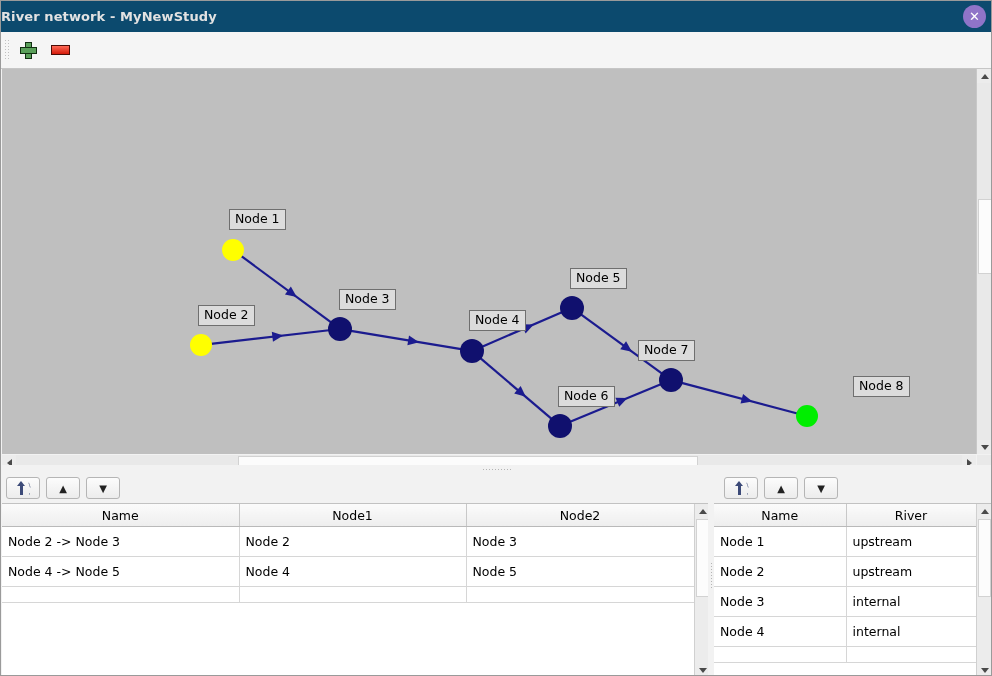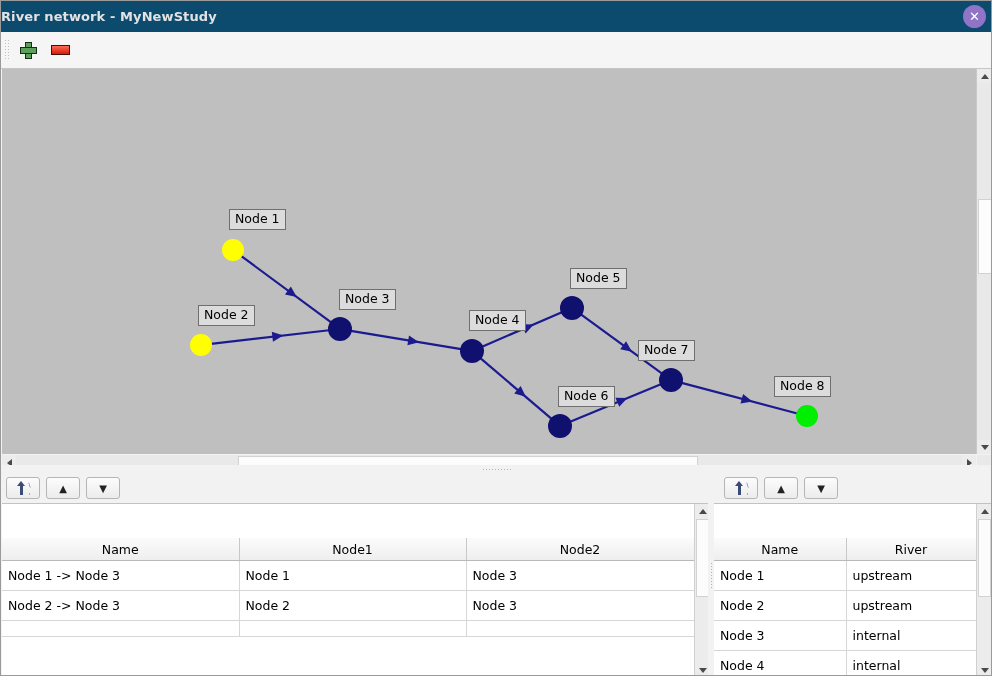--- a/index.html
+++ b/index.html
@@ -229,21 +229,20 @@
     box-sizing: border-box;
   }
   .pane-left .table-scroll  { width: 708px; height: 173px; }
   .pane-right .table-scroll { width: 278px; height: 173px; }
 
   table.grid {
     border-collapse: collapse;
     table-layout: fixed;
     font-size: 12.5px;
     color: #000;
-    margin-top: 34px;
   }
   table.grid th {
     background: linear-gradient(#fbfbfb, #eeeeee);
     border-right: 1px solid #c8c8c8;
     border-bottom: 1px solid #b9b9b9;
     font-weight: normal;
     height: 22px;
     text-align: center;
     padding: 0;
     user-select: none;
@@ -328,21 +327,21 @@
           </g>
       </svg>
       <div id="labels-layer">
           <div class="node-label" style="left: 227px; top: 140px;">Node 1</div>
           <div class="node-label" style="left: 196px; top: 236px;">Node 2</div>
           <div class="node-label" style="left: 337px; top: 220px;">Node 3</div>
           <div class="node-label" style="left: 467px; top: 241px;">Node 4</div>
           <div class="node-label" style="left: 568px; top: 199px;">Node 5</div>
           <div class="node-label" style="left: 556px; top: 317px;">Node 6</div>
           <div class="node-label" style="left: 636px; top: 271px;">Node 7</div>
-          <div class="node-label" style="left: 772px; top: 307px;">Node 8</div>
+          <div class="node-label" style="left: 851px; top: 307px;">Node 8</div>
         </div>
     </div>
 
     <div class="vsb" style="top:0; right:0; height:385px;">
       <div class="sb-btn" style="left:0; top:0;">
         <div class="tri tri-up"></div>
       </div>
       <div class="sb-thumb" style="left:1px; top:130px; width:14px; height:75px;"></div>
       <div class="sb-btn" style="left:0; bottom:0;">
         <div class="tri tri-down"></div>
@@ -391,28 +390,28 @@
           </colgroup>
         <thead>
             <tr id="reaches-head">
               <th>Name</th>
               <th>Node1</th>
               <th>Node2</th>
             </tr>
           </thead>
         <tbody id="reaches-body">
             <tr>
-              <td>Node 1 -&gt; Node 3</td>
-              <td>Node 1</td>
-              <td>Node 3</td>
-            </tr>
-            <tr>
               <td>Node 2 -&gt; Node 3</td>
               <td>Node 2</td>
               <td>Node 3</td>
+            </tr>
+            <tr>
+              <td>Node 4 -&gt; Node 5</td>
+              <td>Node 4</td>
+              <td>Node 5</td>
             </tr>
             <tr>
               <td class="empty">&nbsp;</td>
               <td class="empty">&nbsp;</td>
               <td class="empty">&nbsp;</td>
             </tr>
           </tbody>
       </table>
       <div class="tbl-vsb">
         <div class="sb-btn" style="left:0; top:0;">

